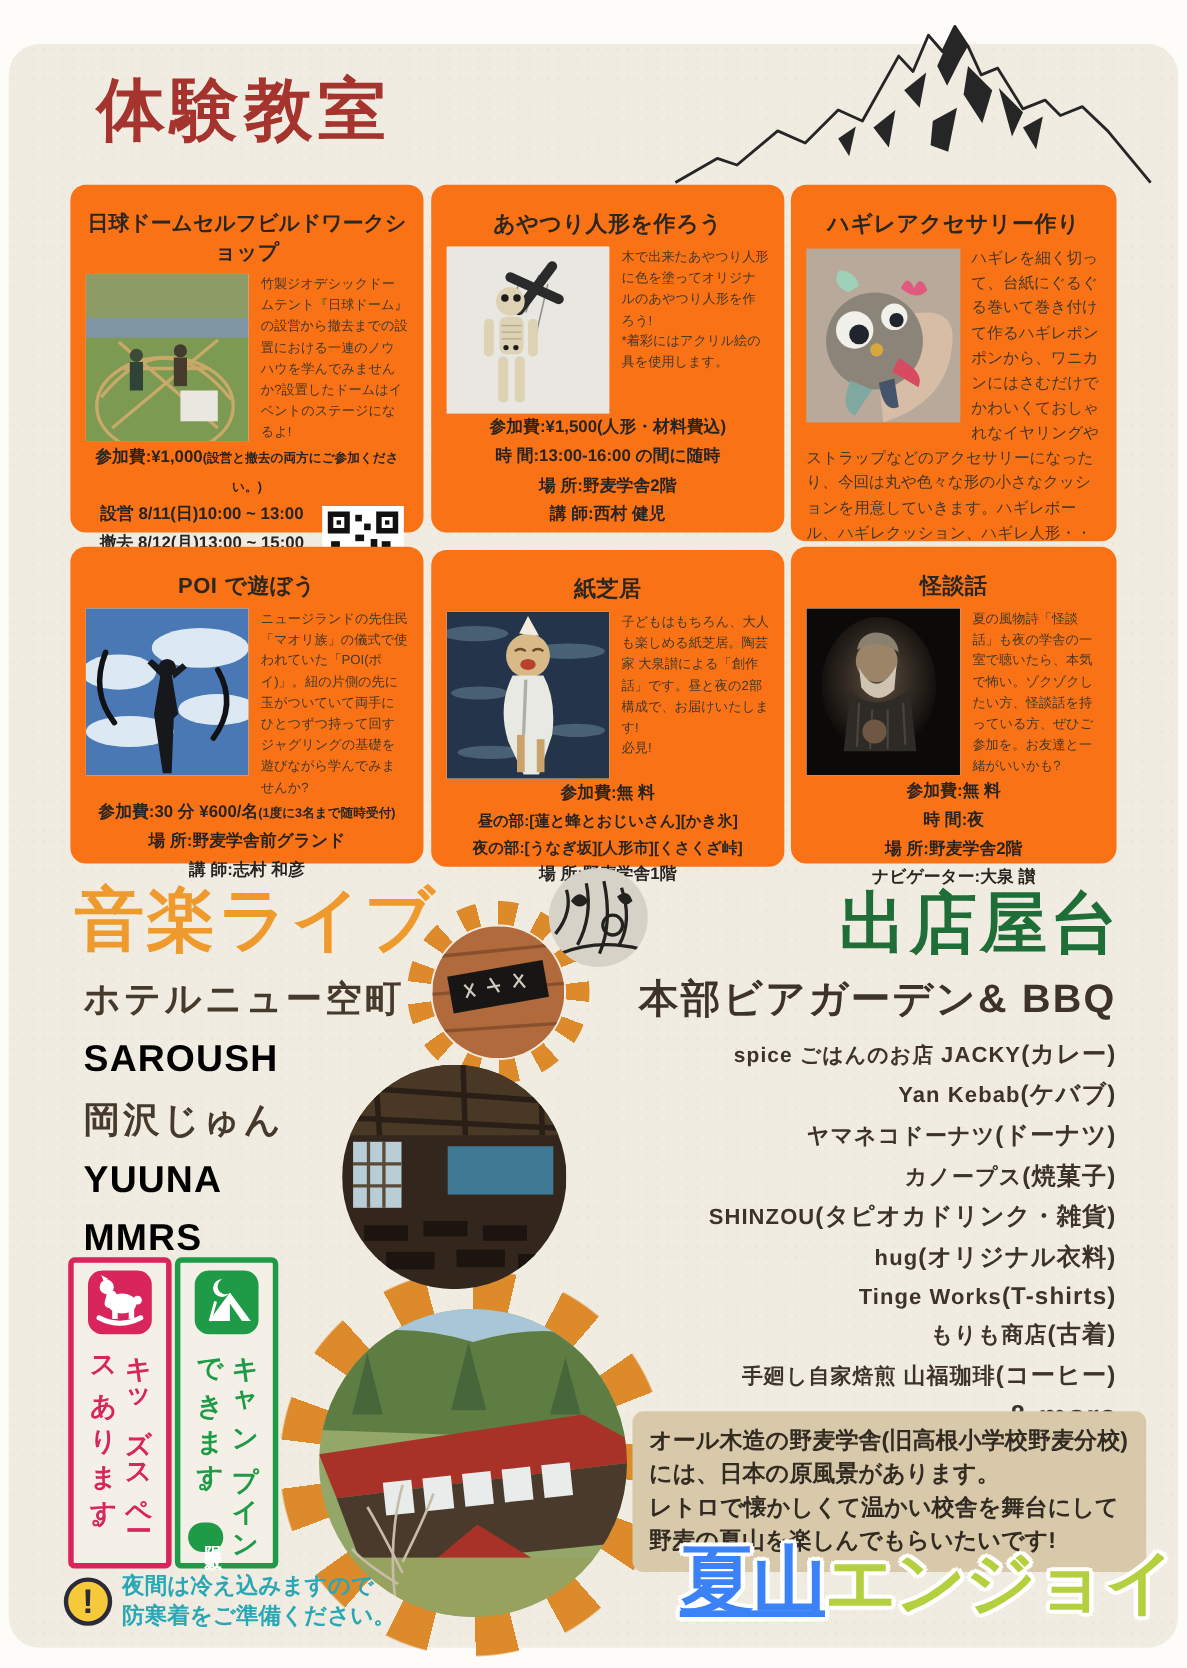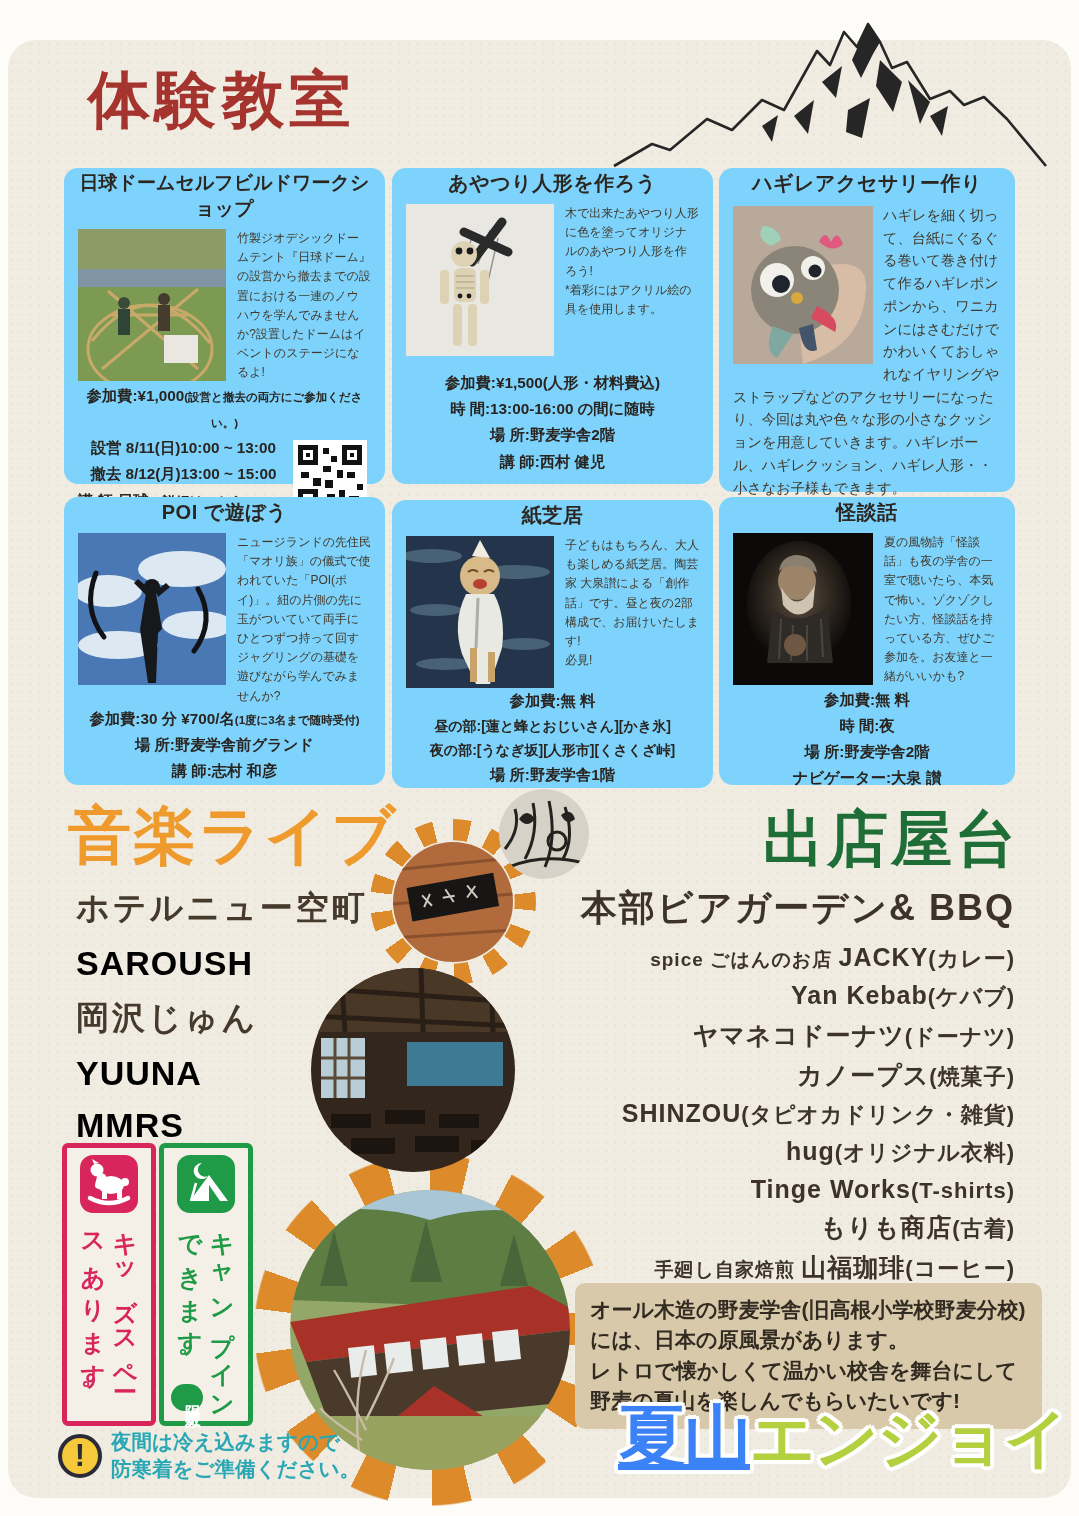--- a/index.html
+++ b/index.html
@@ -9,22 +9,22 @@
   .paper::after{content:"";position:absolute;inset:0;border-radius:28px;
     background-image:radial-gradient(#e4ddcd 1px,transparent 1.4px);background-size:9px 9px;opacity:.5;}
   
   .serifhead{font-family:"DejaVu Serif","Liberation Serif",serif;font-weight:bold;}
   .h-exp{position:absolute;left:88px;top:58px;font-size:62px;color:#a5342e;letter-spacing:5px;margin:0;z-index:3;}
   .h-music{position:absolute;left:68px;top:793px;font-size:63px;color:#ee9a2d;letter-spacing:2px;margin:0;z-index:3;}
   .h-stalls{position:absolute;left:763px;top:799px;font-size:61px;color:#1f6e38;letter-spacing:3px;margin:0;z-index:3;}
   
   .mountain{position:absolute;left:612px;top:20px;width:436px;height:148px;z-index:2;}
   
-  .card{position:absolute;background:#7dd3fc;border-radius:14px;box-sizing:border-box;
-        padding:0 14px 9px;display:flex;flex-direction:column;z-index:2;}
+  .card{position:absolute;background:#f97316;border-radius:14px;box-sizing:border-box;
+        padding:20px 14px 9px;display:flex;flex-direction:column;z-index:2;}
   .ctit{margin:2px 0 7px;text-align:center;font-size:20px;font-weight:bold;color:#2b2620;letter-spacing:.5px;}
   .ctit.long{font-size:19px;letter-spacing:0;}
   .card-top{display:flex;gap:11px;}
   .ph{width:148px;height:152px;flex:none;position:relative;overflow:hidden;background:#cfc9bd;}
   .bod{flex:1;margin:0;font-size:12px;line-height:1.6;color:#43382a;white-space:pre-line;}
   .dets{margin-top:auto;text-align:center;}
   .det{margin:0;font-weight:bold;font-size:15.3px;line-height:1.72;color:#292420;}
   .det .note{font-size:11.5px;}
   .dets.grid{display:grid;grid-template-columns:1fr 78px;column-gap:4px;}
   .dets.grid .wide{grid-column:1/3;}
@@ -33,21 +33,21 @@
   .qlab{font-weight:bold;font-size:13.5px;color:#292420;}
   .det.small{font-size:14px;}
   
   .artists{position:absolute;left:76px;top:886px;z-index:3;}
   .artist{margin:0 0 13px;font-size:33px;font-weight:bold;color:#453a2c;letter-spacing:3px;}
   .artist.en{font-size:34px;letter-spacing:1px;color:#000000;}
   .stalls{position:absolute;right:64px;top:884px;width:560px;text-align:right;z-index:3;}
   .stall-headline{margin:0 0 10px;font-size:36px;font-weight:bold;color:#3e332a;letter-spacing:2px;}
   .stall-row{margin:0 0 7px;color:#3e332a;white-space:nowrap;}
   .sprefix{font-size:19px;font-weight:bold;letter-spacing:1px;}
-  .sname{font-size:25px;font-weight:bold;letter-spacing:1px;text-align:center;}
+  .sname{font-size:20px;font-weight:bold;letter-spacing:1px;text-align:center;}
   .snote{font-size:22px;font-weight:bold;letter-spacing:1px;}
   .smore{margin:4px 0 0;font-size:29px;font-weight:bold;color:#3e332a;}
   
   .circ{position:absolute;border-radius:50%;overflow:hidden;z-index:2;}
   .rays{position:absolute;border-radius:50%;z-index:1;
     background:repeating-conic-gradient(#dd8a2b 0deg 13deg,transparent 13deg 27.7deg);
     -webkit-mask:radial-gradient(closest-side,transparent 0 72%,#000 73% 97%,transparent 98%);
             mask:radial-gradient(closest-side,transparent 0 72%,#000 73% 97%,transparent 98%);}
   
   .badge{position:absolute;top:1143px;width:94px;height:283px;background:#f5f0e7;border-radius:6px;
@@ -250,21 +250,21 @@
           <path d="M70,64 L56,50 L60,46 L74,58 Z"></path>
               <path d="M80,64 L92,54 L88,50 L78,58 Z"></path>
             </g>
           <path d="M18,40 Q4,76 26,104" stroke="#101216" stroke-width="5" fill="none" stroke-linecap="round"></path>
           <path d="M120,56 Q138,88 116,118" stroke="#101216" stroke-width="5" fill="none" stroke-linecap="round"></path>
         </svg>
       </div>
       <p class="bod">ニュージランドの先住民「マオリ族」の儀式で使われていた「POI(ポイ)」。紐の片側の先に玉がついていて両手にひとつずつ持って回すジャグリングの基礎を遊びながら学んでみませんか?</p>
     </div>
     <div class="dets">
-      <p class="det"><span>参加費:30 分 ¥700/名</span><span class="note">(1度に3名まで随時受付)</span></p>
+      <p class="det"><span>参加費:30 分 ¥600/名</span><span class="note">(1度に3名まで随時受付)</span></p>
       <p class="det">場 所:野麦学舎前グランド</p>
       <p class="det">講 師:志村 和彦</p>
     </div>
   </section>
 
   <section class="card" style="left:392px;top:500px;width:321px;height:288px">
     <h3 class="ctit">紙芝居</h3>
     <div class="card-top">
       <div class="ph">
         <svg viewBox="0 0 148 152" width="148" height="152">

